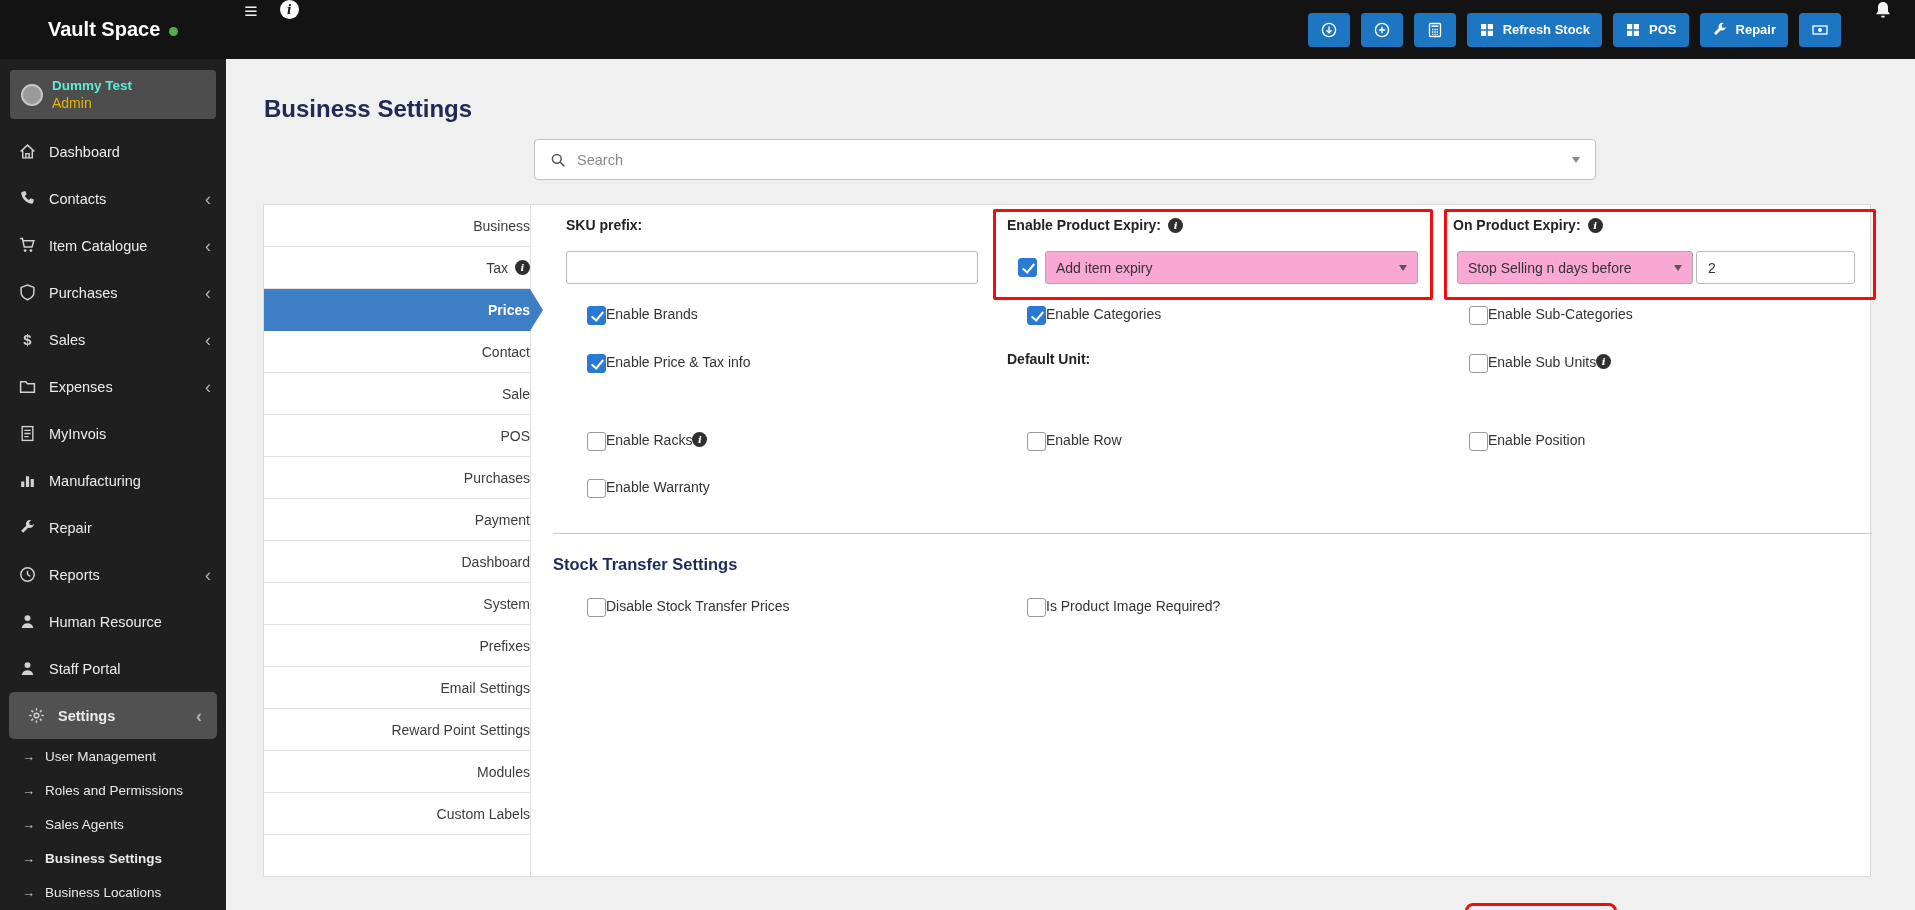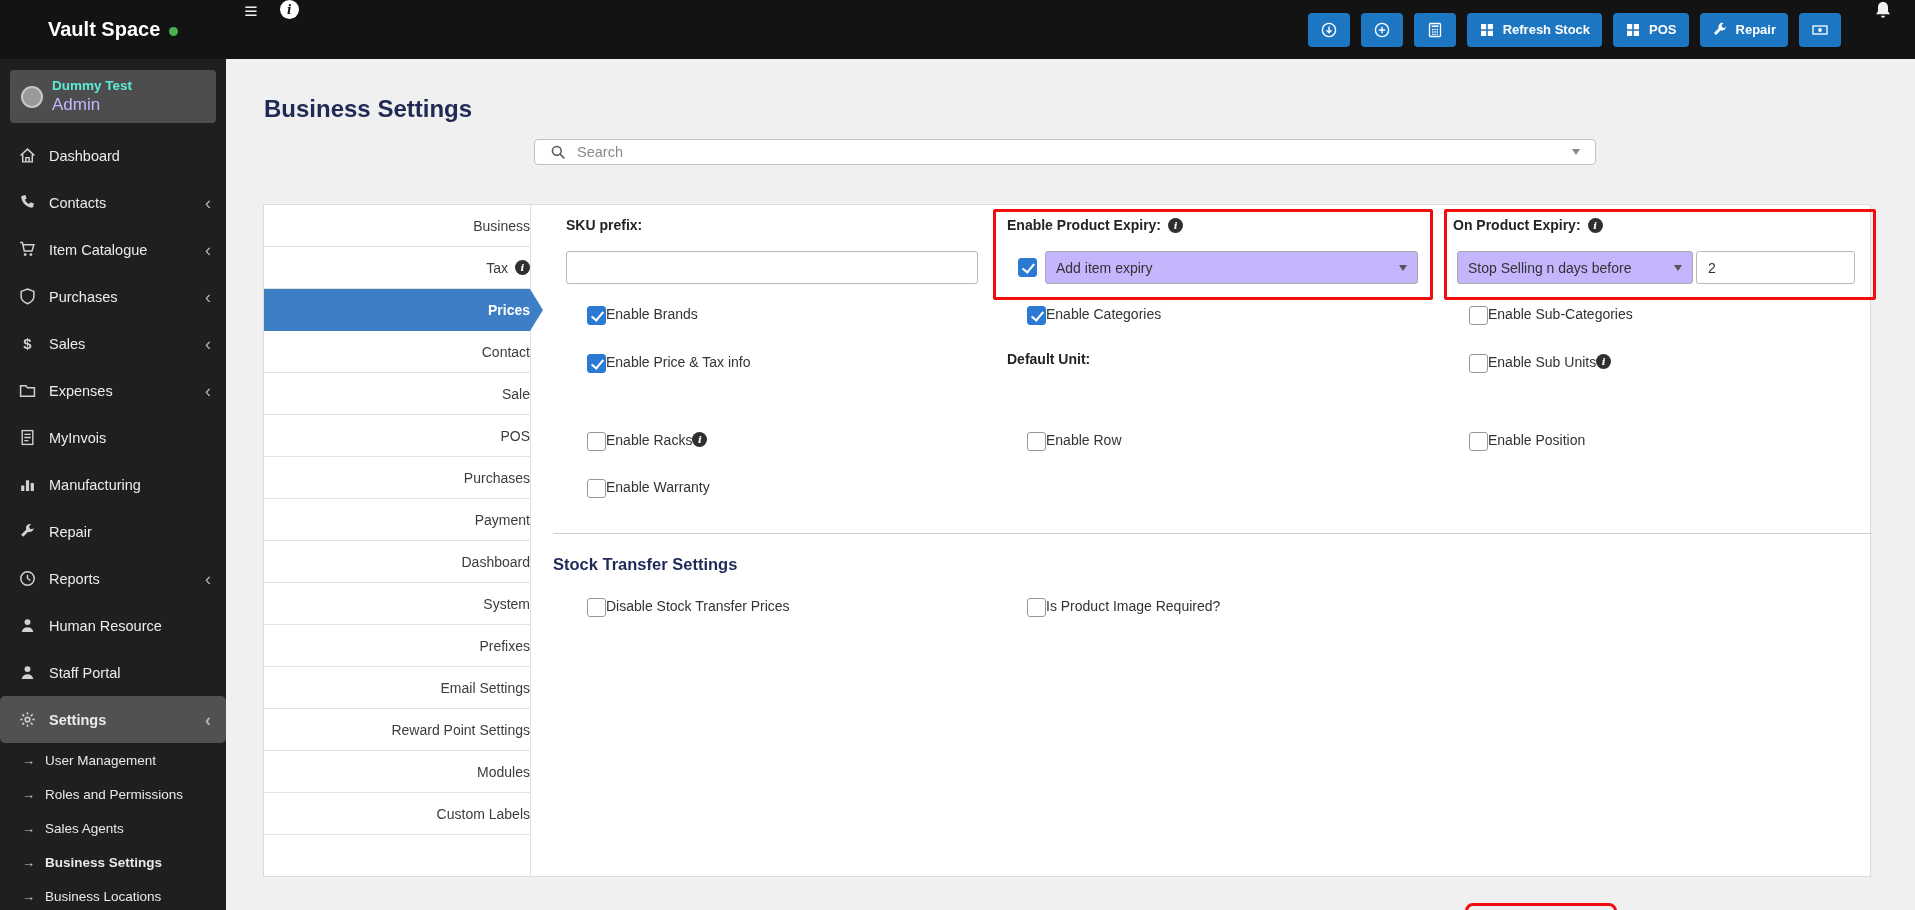--- a/index.html
+++ b/index.html
@@ -26,35 +26,35 @@
   .nlabel:empty{display:none}
   .bell{color:#f2f2f2;width:20px;height:20px;margin-left:8px;cursor:pointer}
 
   
   .sidebar{position:absolute;top:59px;left:0;width:226px;bottom:0;background:#1f1f1f}
   .user-box{margin:11px 10px 9px;background:#4d4d4d;border-radius:4px;padding:8px 11px;
     display:flex;align-items:center;gap:9px;cursor:pointer}
   .avatar{width:22px;height:22px;border-radius:50%;background:#9a9a9a;flex:none;
     border:2px solid #c7c7c7}
   .uname{color:#5eead4;font-size:13.5px;font-weight:bold}
-  .urole{color:#c4b5fd;font-size:17px;margin-top:2px}
+  .urole{color:#eab308;font-size:14px;margin-top:2px}
   .mitem{height:47px;display:flex;align-items:center;gap:13px;padding:0 15px 0 19px;
     color:#ececec;font-size:14.5px;cursor:pointer}
   .mitem .icon{width:17px;height:17px;color:#d2d2d2;flex:none}
   .chev{margin-left:auto;color:#b3b3b3;font-size:18px;line-height:1}
-  .mitem.active{background:#515151;border-radius:5px;margin:0 0;font-weight:bold}
+  .mitem.active{background:#515151;border-radius:5px;margin:0 9px;font-weight:bold}
   .sitem{height:34px;display:flex;align-items:center;gap:10px;padding-left:22px;
     color:#e9e9e9;font-size:13.5px;cursor:pointer}
   .sitem .arr{color:#cfcfcf;font-size:13px}
   .sitem.bold{font-weight:bold}
 
   
   .main{position:absolute;top:59px;left:226px;right:0;bottom:0;background:#f0f0f0}
   .page-title{margin:36px 0 0 38px;font-size:24px;font-weight:bold;color:#202a54}
-  .searchbar{position:absolute;left:308px;top:80px;width:1062px;height:26px;background:#fff;
+  .searchbar{position:absolute;left:308px;top:80px;width:1062px;height:41px;background:#fff;
     border:1px solid #c0c0c0;border-radius:4px;display:flex;align-items:center;
     padding:0 15px;gap:11px;cursor:text}
   .searchbar .icon{width:16px;height:16px;color:#555}
   .placeholder{color:#8a8a8a;font-size:14.5px}
   .caret{width:0;height:0;border-left:4.5px solid transparent;
     border-right:4.5px solid transparent;border-top:6px solid #555}
   .searchbar .caret{margin-left:auto;border-top-color:#888}
 
   
   .card{position:absolute;left:37px;top:145px;width:1608px;height:673px;background:#fff;
@@ -68,21 +68,21 @@
     border-left:13px solid #3d7ec5;z-index:5}
   .content{flex:1;position:relative}
 
   
   .lbl{position:absolute;display:inline-flex;align-items:center;gap:7px;
     font-weight:bold;font-size:14px;color:#232323;white-space:nowrap}
   .tinput{position:absolute;height:33px;border:1px solid #b9b9b9;border-radius:3px;
     background:#fff;font-family:"Liberation Sans",sans-serif;font-size:14px;color:#333;
     padding:0 11px;outline:none}
   .select{position:absolute;height:33px;border:1px solid #a9a9a9;border-radius:3px;
-    background:#c4b5fd;display:flex;align-items:center;justify-content:space-between;
+    background:#f9a8d4;display:flex;align-items:center;justify-content:space-between;
     padding:0 10px;font-size:14px;color:#333;cursor:pointer;white-space:nowrap}
   .unitsel{position:absolute;height:36px;border:1px solid #b5b5b5;border-radius:3px;
     background:#fff;display:flex;align-items:center;cursor:pointer}
   .addon{width:42px;align-self:stretch;border-right:1px solid #bbb;display:flex;
     align-items:center;justify-content:center;color:#444}
   .addon .icon{width:18px;height:18px}
   .unitsel .txt{padding:0 12px;color:#444;font-size:14px}
   .unitsel .caret{margin-left:auto;margin-right:12px}
   .check-item{position:absolute;display:flex;
     font-size:14px;color:#333;cursor:pointer;white-space:nowrap}

